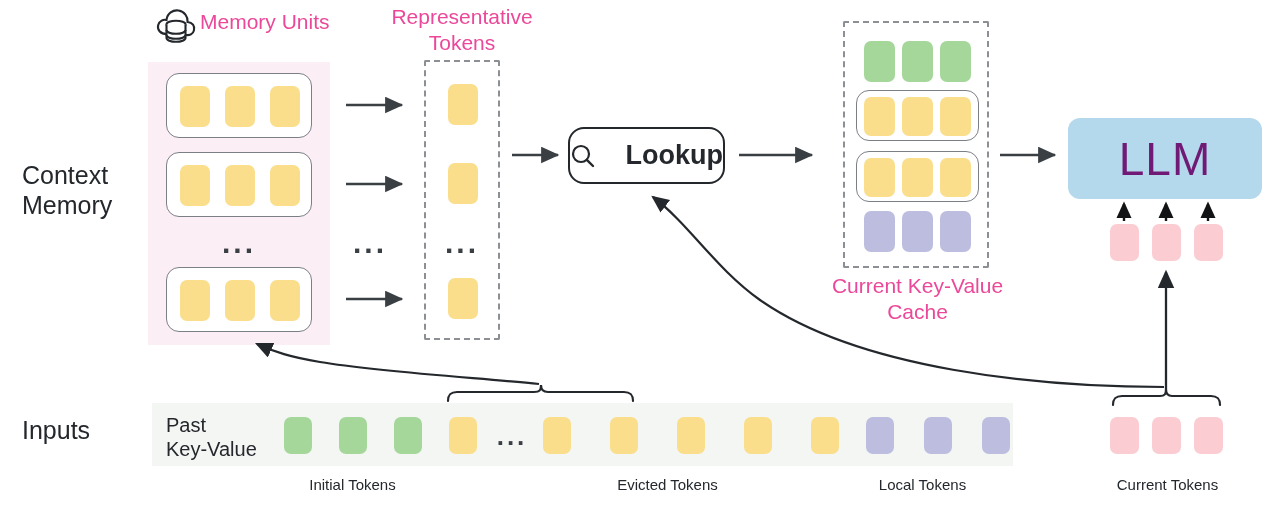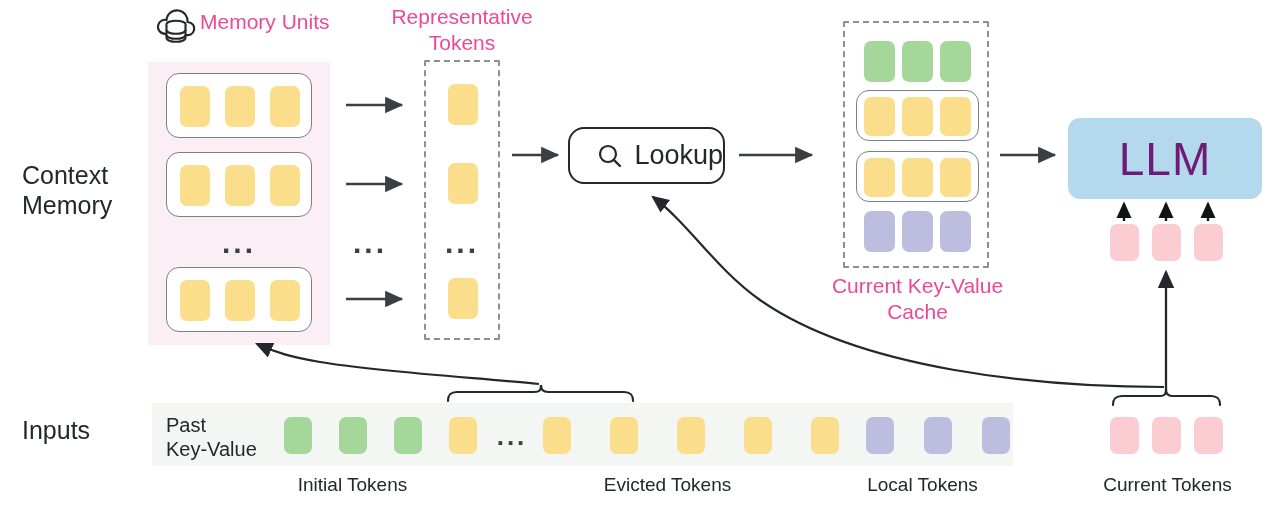--- a/index.html
+++ b/index.html
@@ -29,21 +29,21 @@
     text-align: left;
   }
   .cap {
     font-size: 21px;
     line-height: 26px;
     color: #ec4899;
     text-align: center;
     white-space: pre-line;
   }
   .cap-small {
-    font-size: 19px;
+    font-size: 15px;
     line-height: 24px;
     color: #24282c;
     text-align: center;
   }
   .pkv {
     font-size: 20px;
     line-height: 24px;
     color: #24282c;
     white-space: pre-line;
     text-align: left;
@@ -88,22 +88,23 @@
     color: #701a75;
     letter-spacing: 1px;
   }
   .lookup-box {
     background: #ffffff;
     border: 2.2px solid #24282c;
     border-radius: 16px;
     box-sizing: border-box;
     display: flex;
     align-items: center;
-    justify-content: flex-end;
+    justify-content: space-between;
     gap: 11px;
+    font-weight: bold;
   }
   .lookup-box .lk-text {
     font-size: 27px;
     color: #24282c;
   }
 
   
   .tok {
     position: absolute;
     border-radius: 7px;

